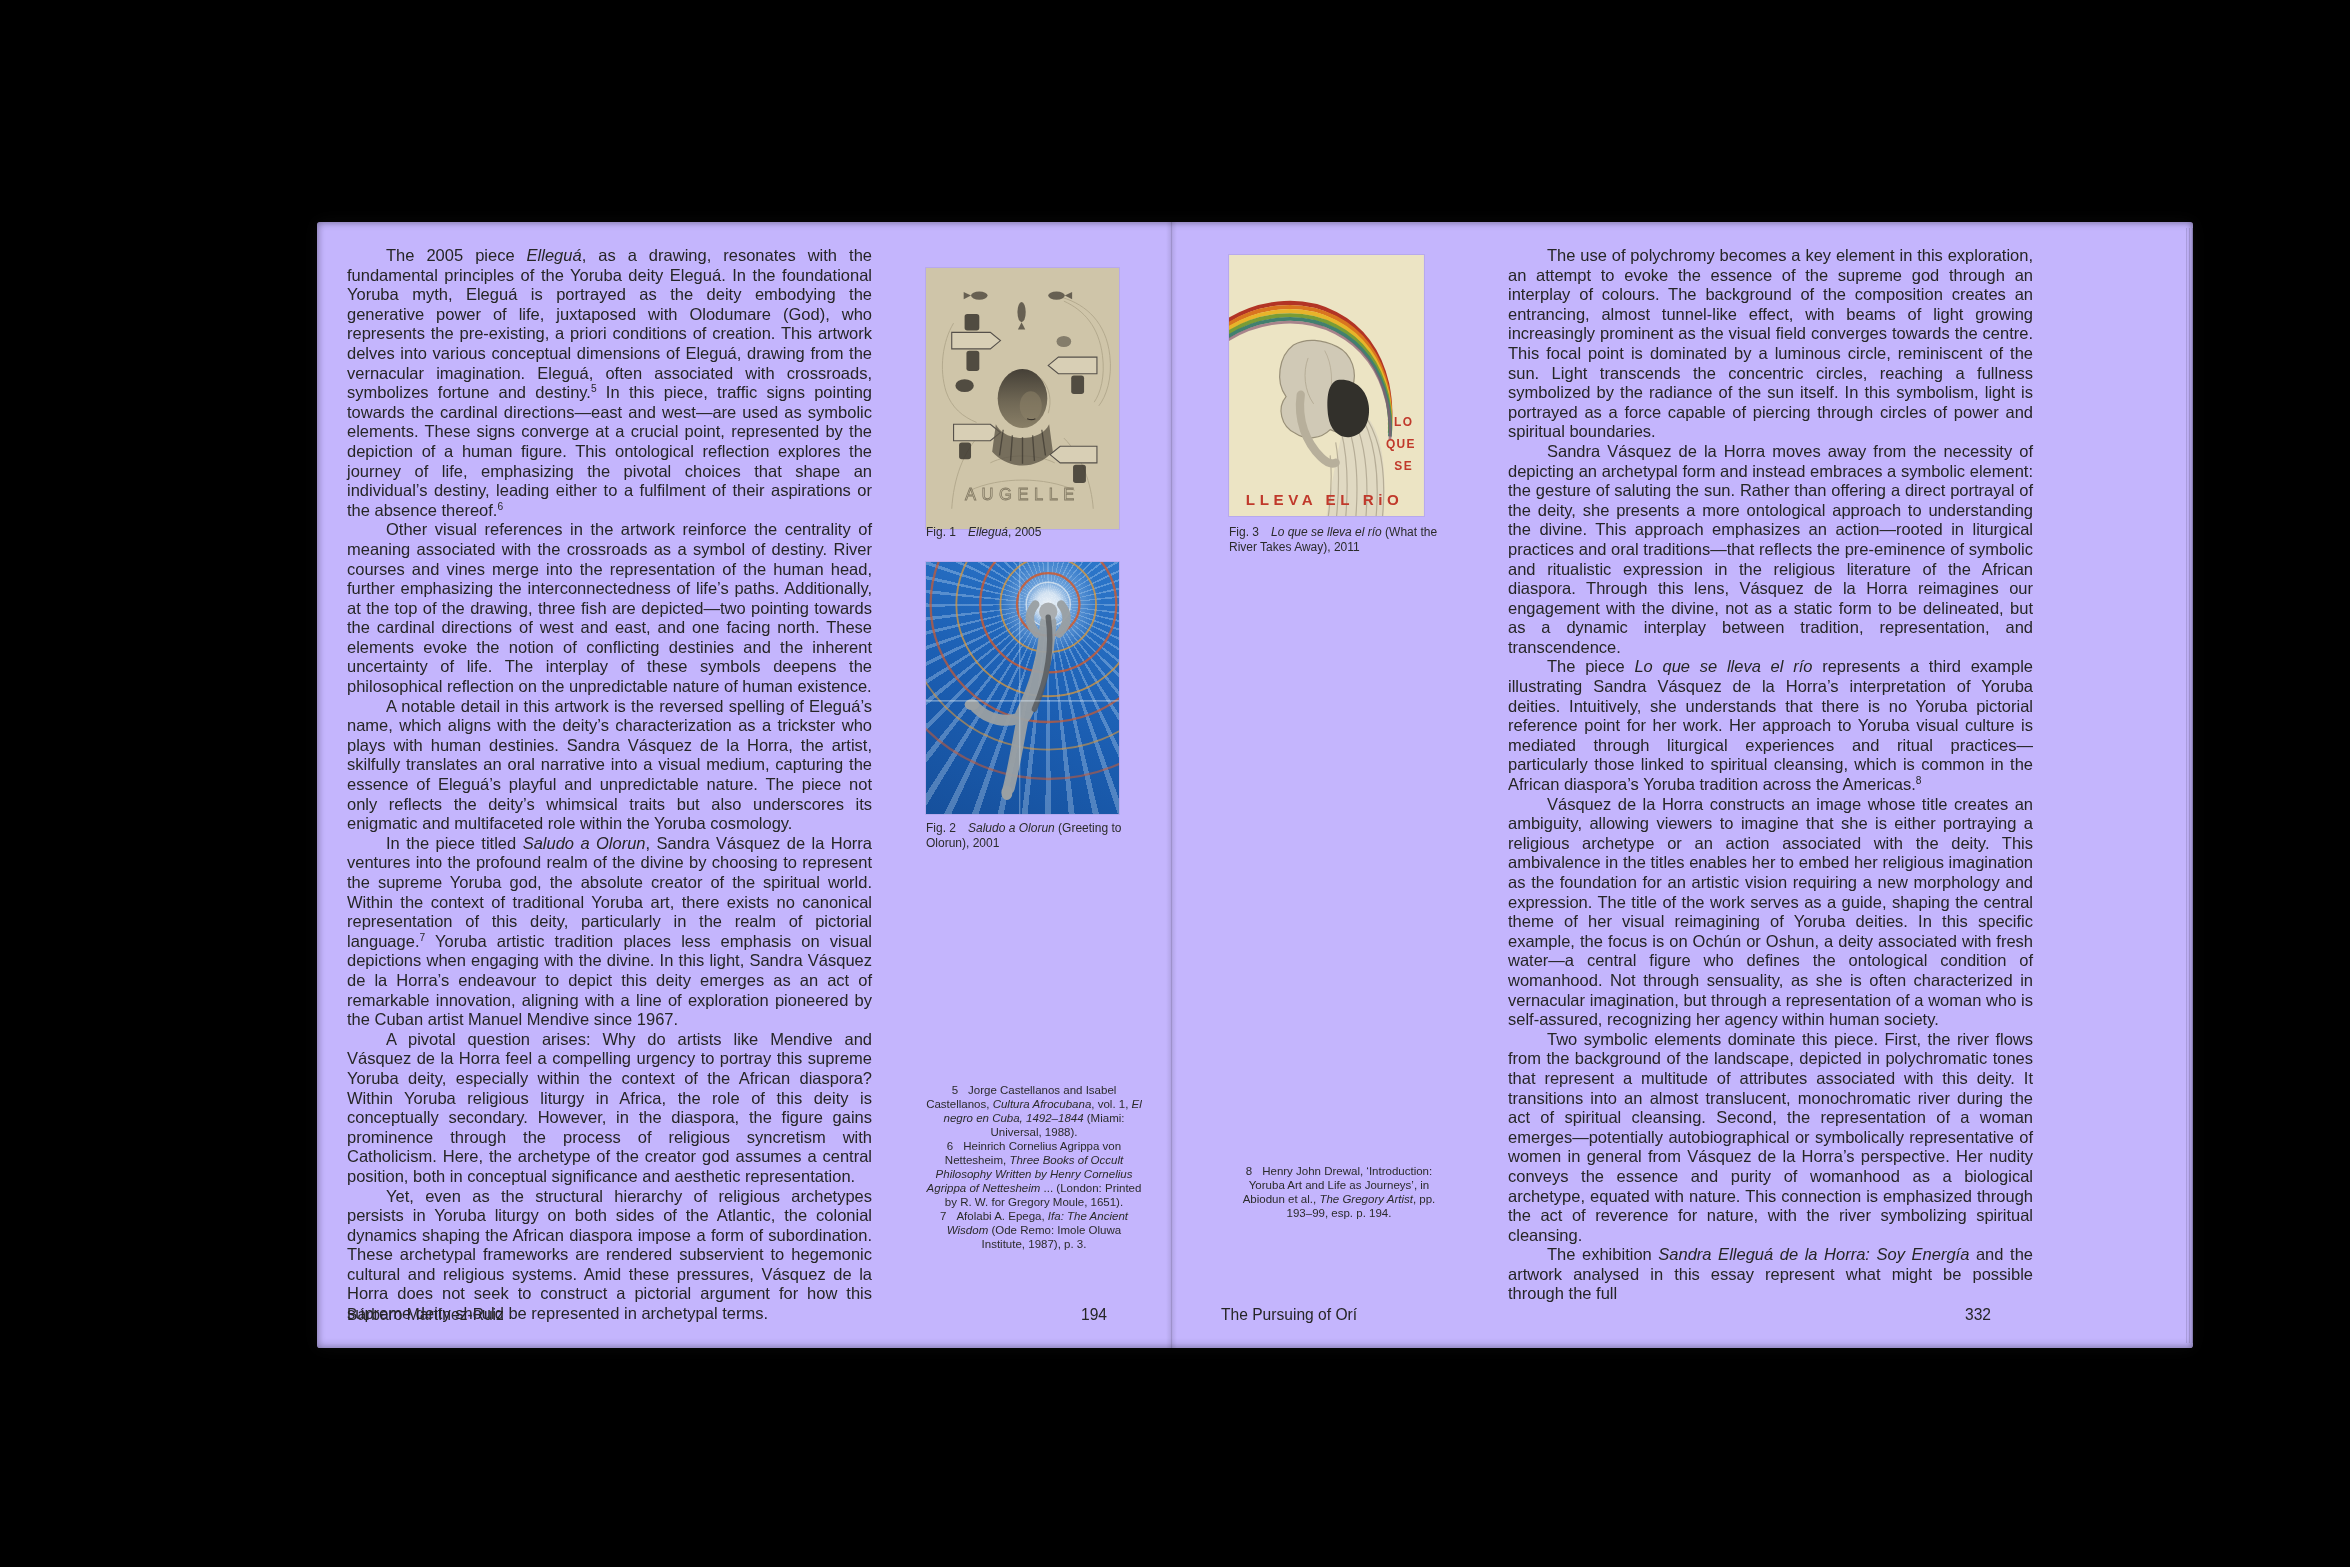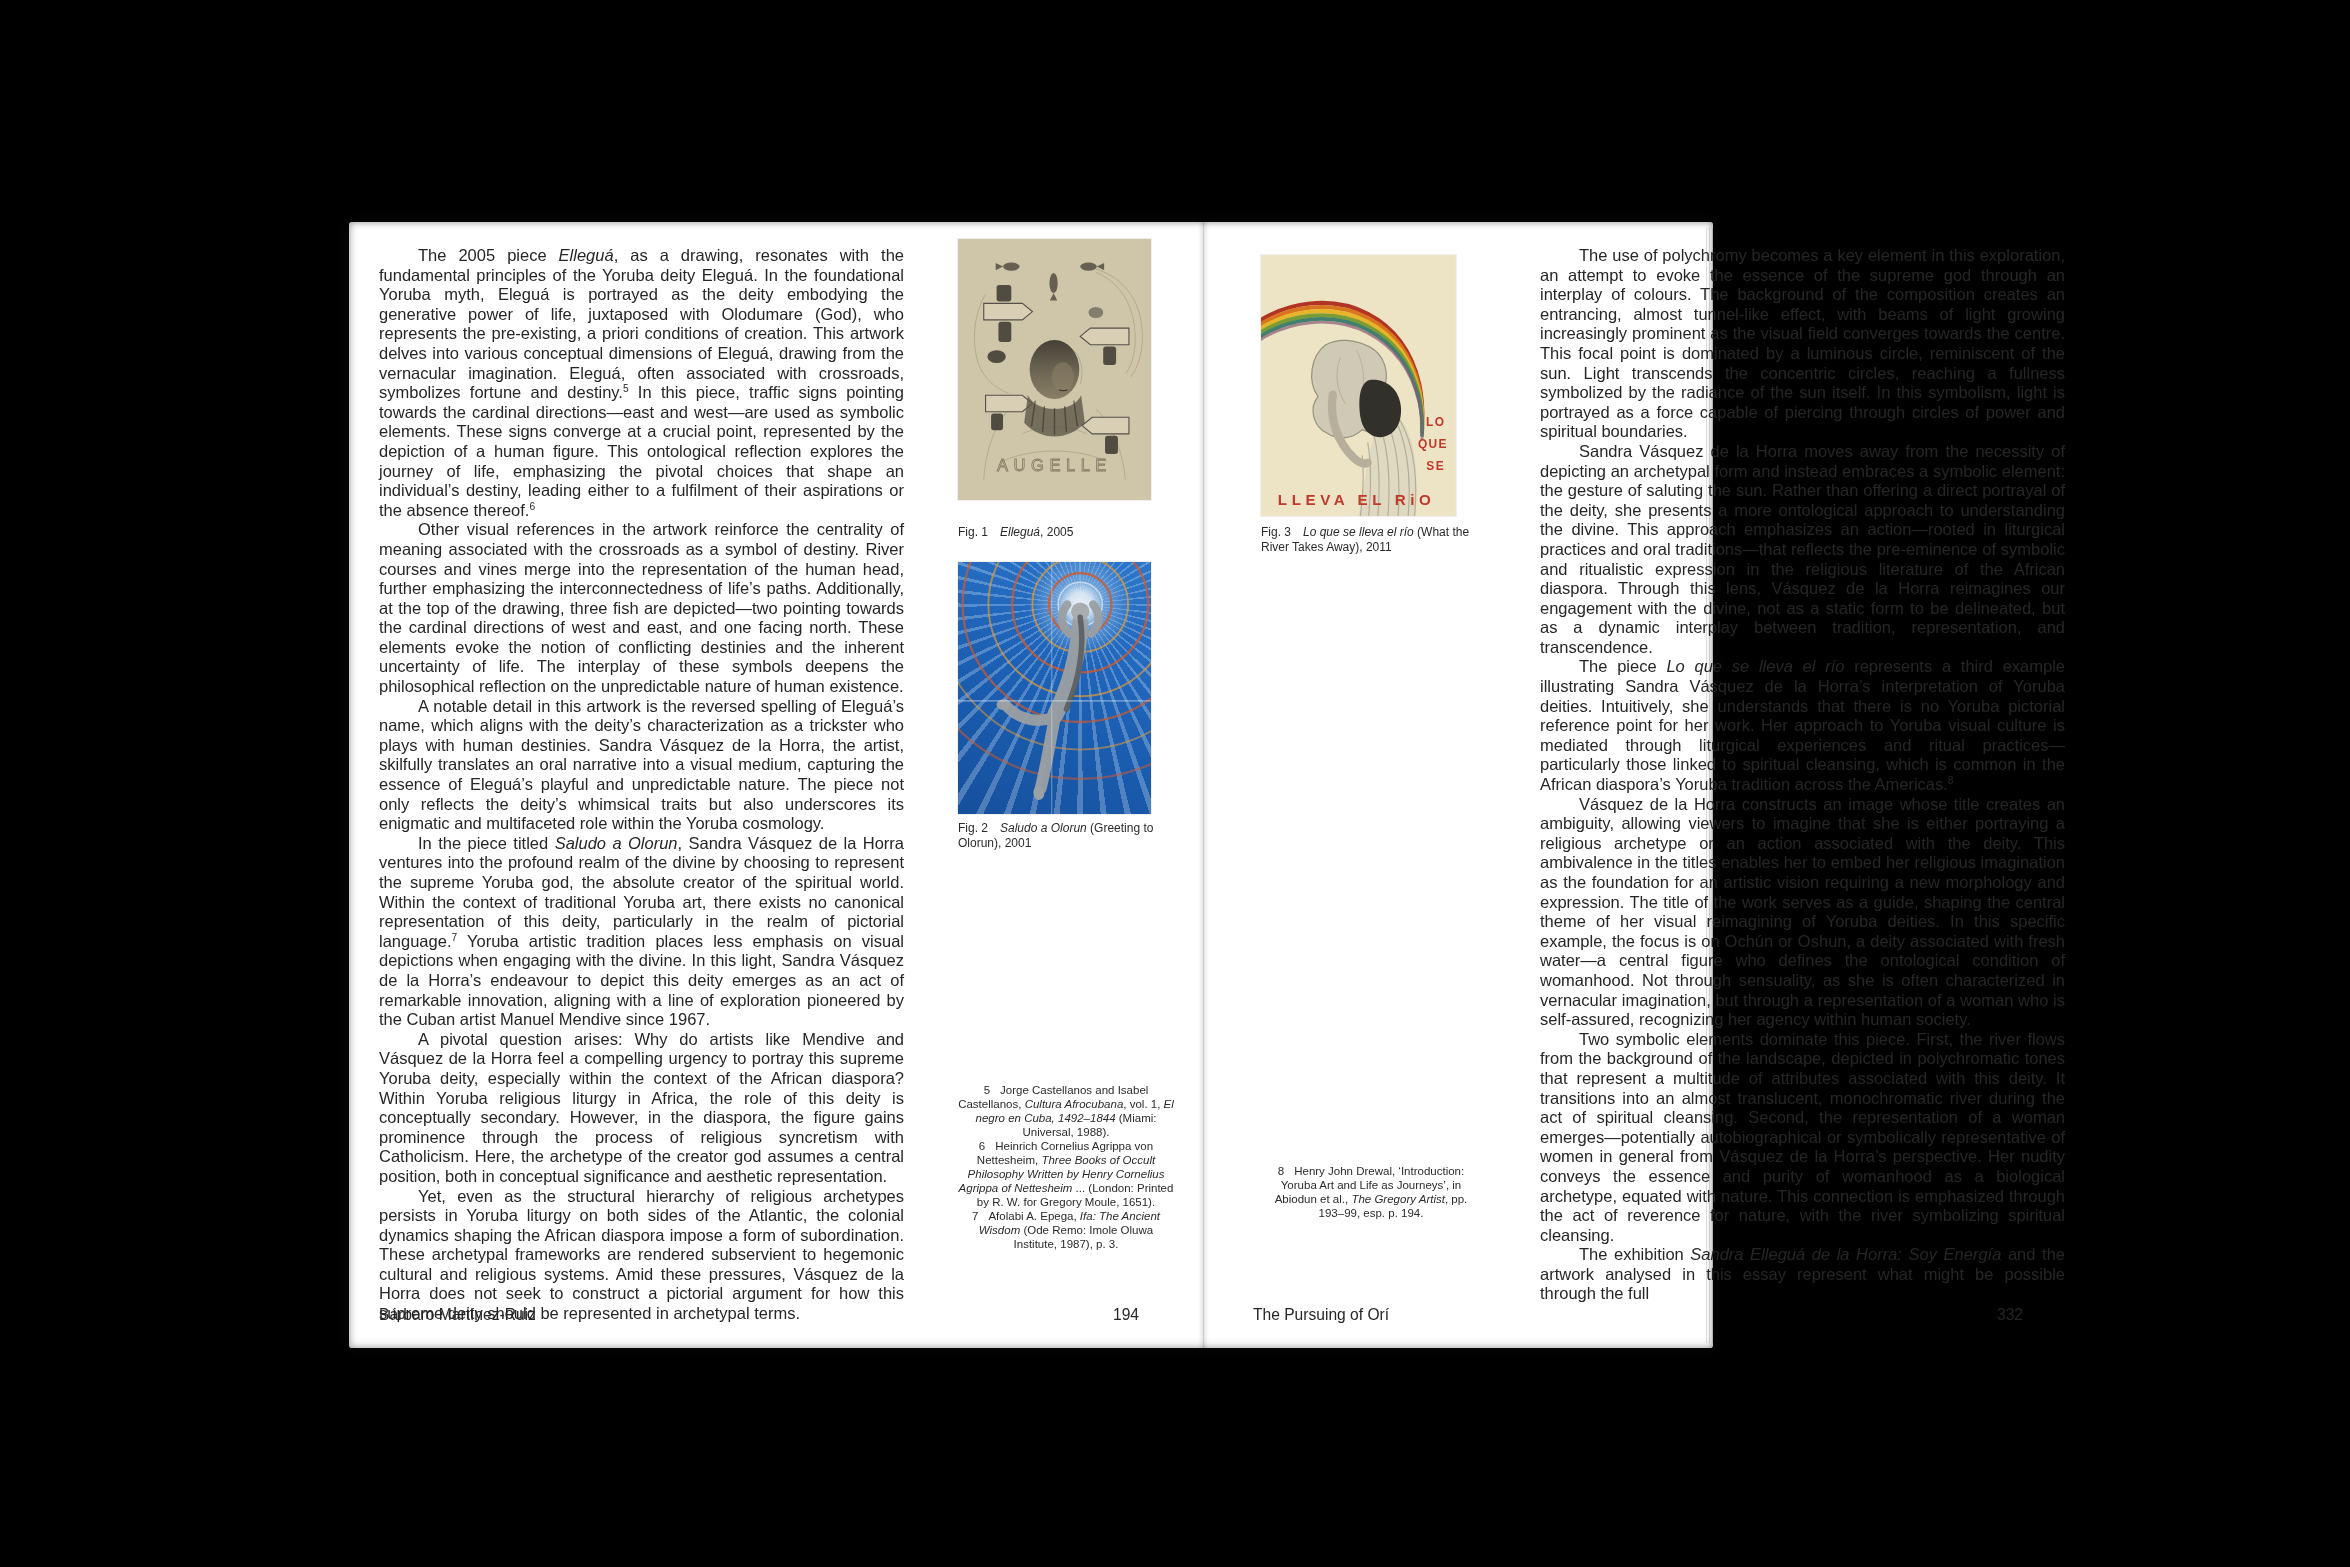--- a/index.html
+++ b/index.html
@@ -1,22 +1,22 @@
 <!DOCTYPE html>
 <html style="font-size:14.7px"><head>
 <meta charset="utf-8">
 <style>
   html,body{margin:0;padding:0;background:#000;}
   .stage{position:relative;width:2351px;height:1568px;background:#000;overflow:hidden;
          font-family:"Liberation Sans",sans-serif;color:#232323;}
-  .spread{position:absolute;left:317px;top:222px;width:1364px;height:1126px;
-          background:#ffffff;border-radius:2.8px;
+  .spread{position:absolute;left:317px;top:222px;width:1876px;height:1126px;
+          background:#c4b5fd;border-radius:2.8px;
           box-shadow: inset 0 2.8px 6.4px rgba(0,0,0,.16), inset 0 -3.7px 7.3px rgba(0,0,0,.13),
                       inset 3.7px 0 6.4px rgba(0,0,0,.09), inset -2.8px 0 5.5px rgba(0,0,0,.10),
-                      0 0 16.5px rgba(255,255,255,.04); margin-left: 32px;}
+                      0 0 16.5px rgba(255,255,255,.04);}
   .gutter{position:absolute;left:849px;top:0;width:11px;height:100%;pointer-events:none;
           background:linear-gradient(to right,rgba(0,0,0,0),rgba(0,0,0,.08) 40%,rgba(0,0,0,.20) 50%,rgba(0,0,0,.08) 60%,rgba(0,0,0,0));}
   .gutter:after{content:"";position:absolute;left:5.5px;top:0;width:0.9px;height:100%;
           background:repeating-linear-gradient(to bottom,#b9b9b4 0 59px,#e3e3df 59px 64px);}
   .edge-stack{position:absolute;right:0;top:5.5px;width:8.3px;height:calc(100% - 11px);
           background:repeating-linear-gradient(to left,rgba(0,0,0,.18) 0 0.9px,rgba(0,0,0,0) 0.9px 2.8px);opacity:.7;}
   .page{position:absolute;top:0;height:1126px;}
   .page-left{left:0;width:856px;}
   .page-right{left:856px;width:870px;}
 
@@ -56,21 +56,21 @@
     <div class="page page-left">
       <div class="body" style="left:30px;top:24px;">
         <p>The 2005 piece <i>Elleguá</i>, as a drawing, resonates with the fundamental principles of the Yoruba deity Eleguá. In the foundational Yoruba myth, Eleguá is portrayed as the deity embodying the generative power of life, juxtaposed with Olodumare (God), who represents the pre-existing, a priori conditions of creation. This artwork delves into various conceptual dimensions of Eleguá, drawing from the vernacular imagination. Eleguá, often associated with crossroads, symbolizes fortune and destiny.<sup>5</sup> In this piece, traffic signs pointing towards the cardinal directions—east and west—are used as symbolic elements. These signs converge at a crucial point, represented by the depiction of a human figure. This ontological reflection explores the journey of life, emphasizing the pivotal choices that shape an individual’s destiny, leading either to a fulfilment of their aspirations or the absence thereof.<sup>6</sup></p>
         <p>Other visual references in the artwork reinforce the centrality of meaning associated with the crossroads as a symbol of destiny. River courses and vines merge into the representation of the human head, further emphasizing the interconnectedness of life’s paths. Additionally, at the top of the drawing, three fish are depicted—two pointing towards the cardinal directions of west and east, and one facing north. These elements evoke the notion of conflicting destinies and the inherent uncertainty of life. The interplay of these symbols deepens the philosophical reflection on the unpredictable nature of human existence.</p>
         <p>A notable detail in this artwork is the reversed spelling of Eleguá’s name, which aligns with the deity’s characterization as a trickster who plays with human destinies. Sandra Vásquez de la Horra, the artist, skilfully translates an oral narrative into a visual medium, capturing the essence of Eleguá’s playful and unpredictable nature. The piece not only reflects the deity’s whimsical traits but also underscores its enigmatic and multifaceted role within the Yoruba cosmology.</p>
         <p>In the piece titled <i>Saludo a Olorun</i>, Sandra Vásquez de la Horra ventures into the profound realm of the divine by choosing to represent the supreme Yoruba god, the absolute creator of the spiritual world. Within the context of traditional Yoruba art, there exists no canonical representation of this deity, particularly in the realm of pictorial language.<sup>7</sup> Yoruba artistic tradition places less emphasis on visual depictions when engaging with the divine. In this light, Sandra Vásquez de la Horra’s endeavour to depict this deity emerges as an act of remarkable innovation, aligning with a line of exploration pioneered by the Cuban artist Manuel Mendive since 1967.</p>
         <p>A pivotal question arises: Why do artists like Mendive and Vásquez de la Horra feel a compelling urgency to portray this supreme Yoruba deity, especially within the context of the African diaspora? Within Yoruba religious liturgy in Africa, the role of this deity is conceptually secondary. However, in the diaspora, the figure gains prominence through the process of religious syncretism with Catholicism. Here, the archetype of the creator god assumes a central position, both in conceptual significance and aesthetic representation.</p>
         <p>Yet, even as the structural hierarchy of religious archetypes persists in Yoruba liturgy on both sides of the Atlantic, the colonial dynamics shaping the African diaspora impose a form of subordination. These archetypal frameworks are rendered subservient to hegemonic cultural and religious systems. Amid these pressures, Vásquez de la Horra does not seek to construct a pictorial argument for how this supreme deity should be represented in archetypal terms.</p>
       </div>
 
-      <div class="figcol-item art" style="left:609px;top:17px;width:193px;height:261px;">
+      <div class="figcol-item art" style="left:609px;top:46px;width:193px;height:261px;">
         <svg viewBox="0 0 210 284" width="193" height="261">
           <defs>
             <linearGradient id="g1h" x1="0" y1="0" x2="0" y2="1">
               <stop offset="0" stop-color="#3e3931"></stop>
                 <stop offset="0.55" stop-color="#6a6250"></stop>
                 <stop offset="1" stop-color="#857b63"></stop>
             </linearGradient>
           </defs>
           <rect x="0" y="0" width="210" height="284" fill="#cfc5a9"></rect>
           <g stroke="#998f74" stroke-width="1" fill="none" opacity="0.55">

